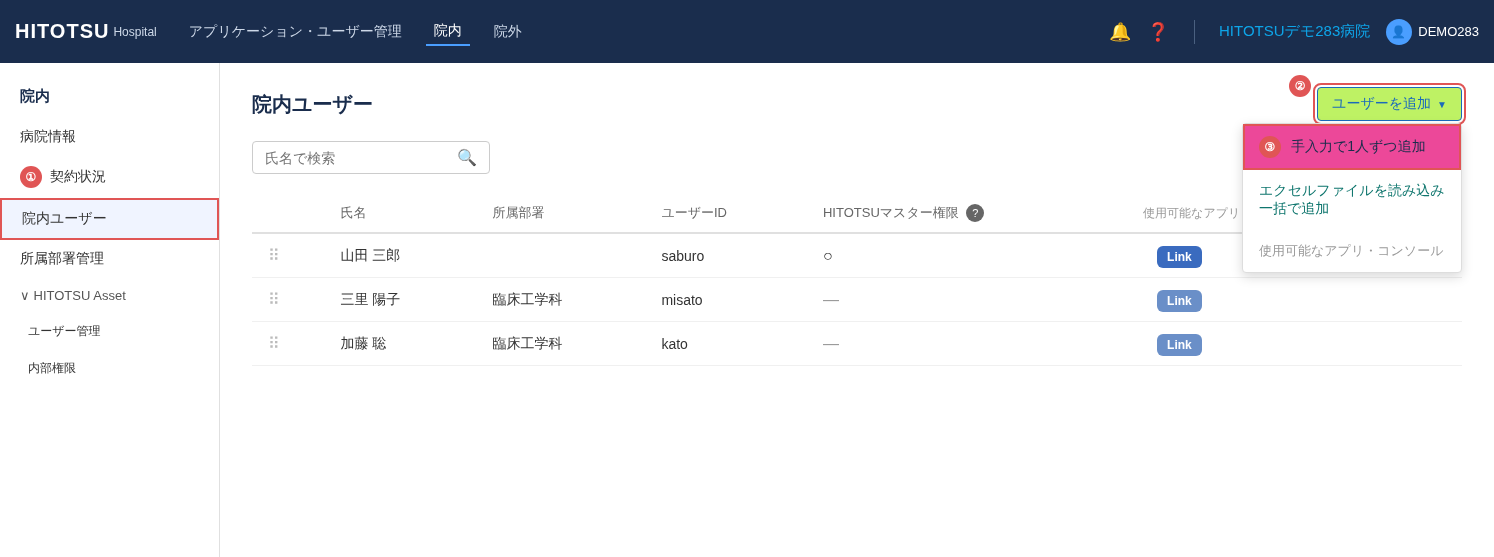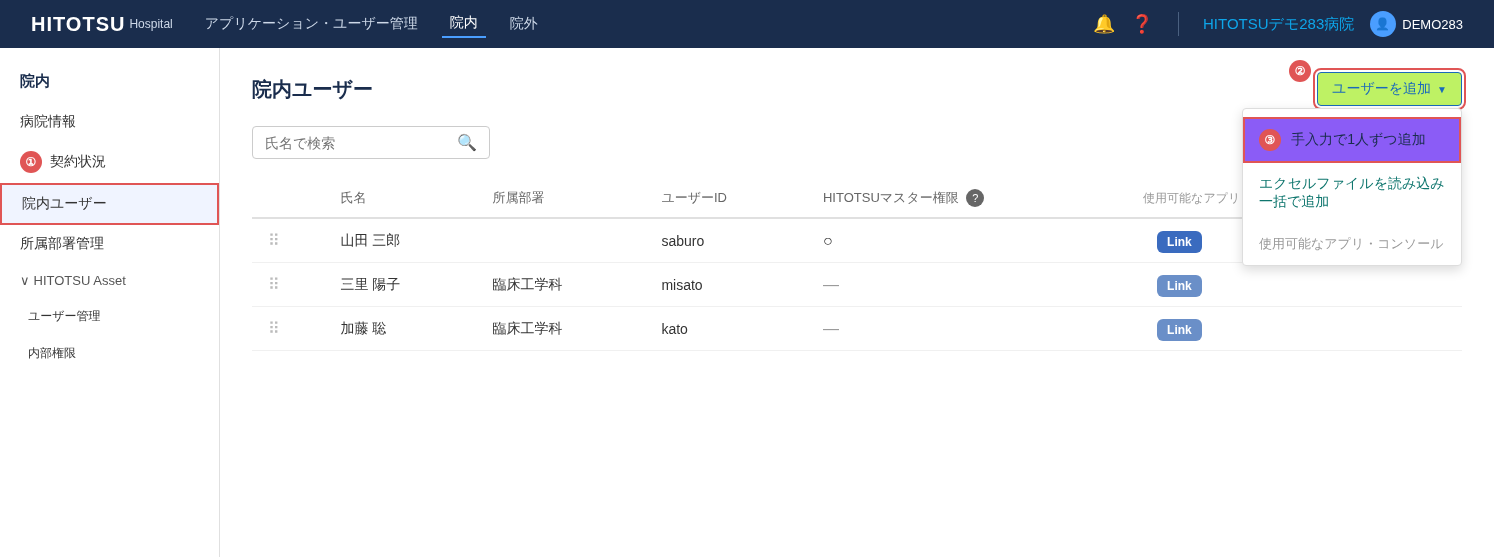--- a/index.html
+++ b/index.html
@@ -4,22 +4,22 @@
   <style>
     * { box-sizing: border-box; margin: 0; padding: 0; }
     body { font-family: 'Meiryo', 'Hiragino Sans', sans-serif; font-size: 14px; background: #f5f5f5; }
 
     
     .header {
       background: #1a2d4d;
       color: white;
       display: flex;
       align-items: center;
-      height: 48px;
-      padding: 0 31px;
+      height: 63px;
+      padding: 0 15px;
       gap: 24px;
     }
     .header-logo {
       display: flex;
       align-items: center;
       gap: 4px;
     }
     .header-logo-hitotsu {
       font-weight: 900;
       font-size: 20px;
@@ -181,25 +181,24 @@
       min-width: 220px;
       margin-top: 2px;
     }
     .dropdown-item {
       padding: 12px 16px;
       cursor: pointer;
       font-size: 14px;
       color: #0f766e;
     }
     .dropdown-item.highlighted {
-      background: #8b5cf6;
+      background: #ec4899;
       outline: 2px solid #e05555;
       outline-offset: -2px;
       color: #1a2d4d;
-      margin-top: 8px;
     }
     .dropdown-item.grayed {
       color: #999;
       font-size: 13px;
     }
 
     
     .search-bar {
       display: flex;
       align-items: center;

